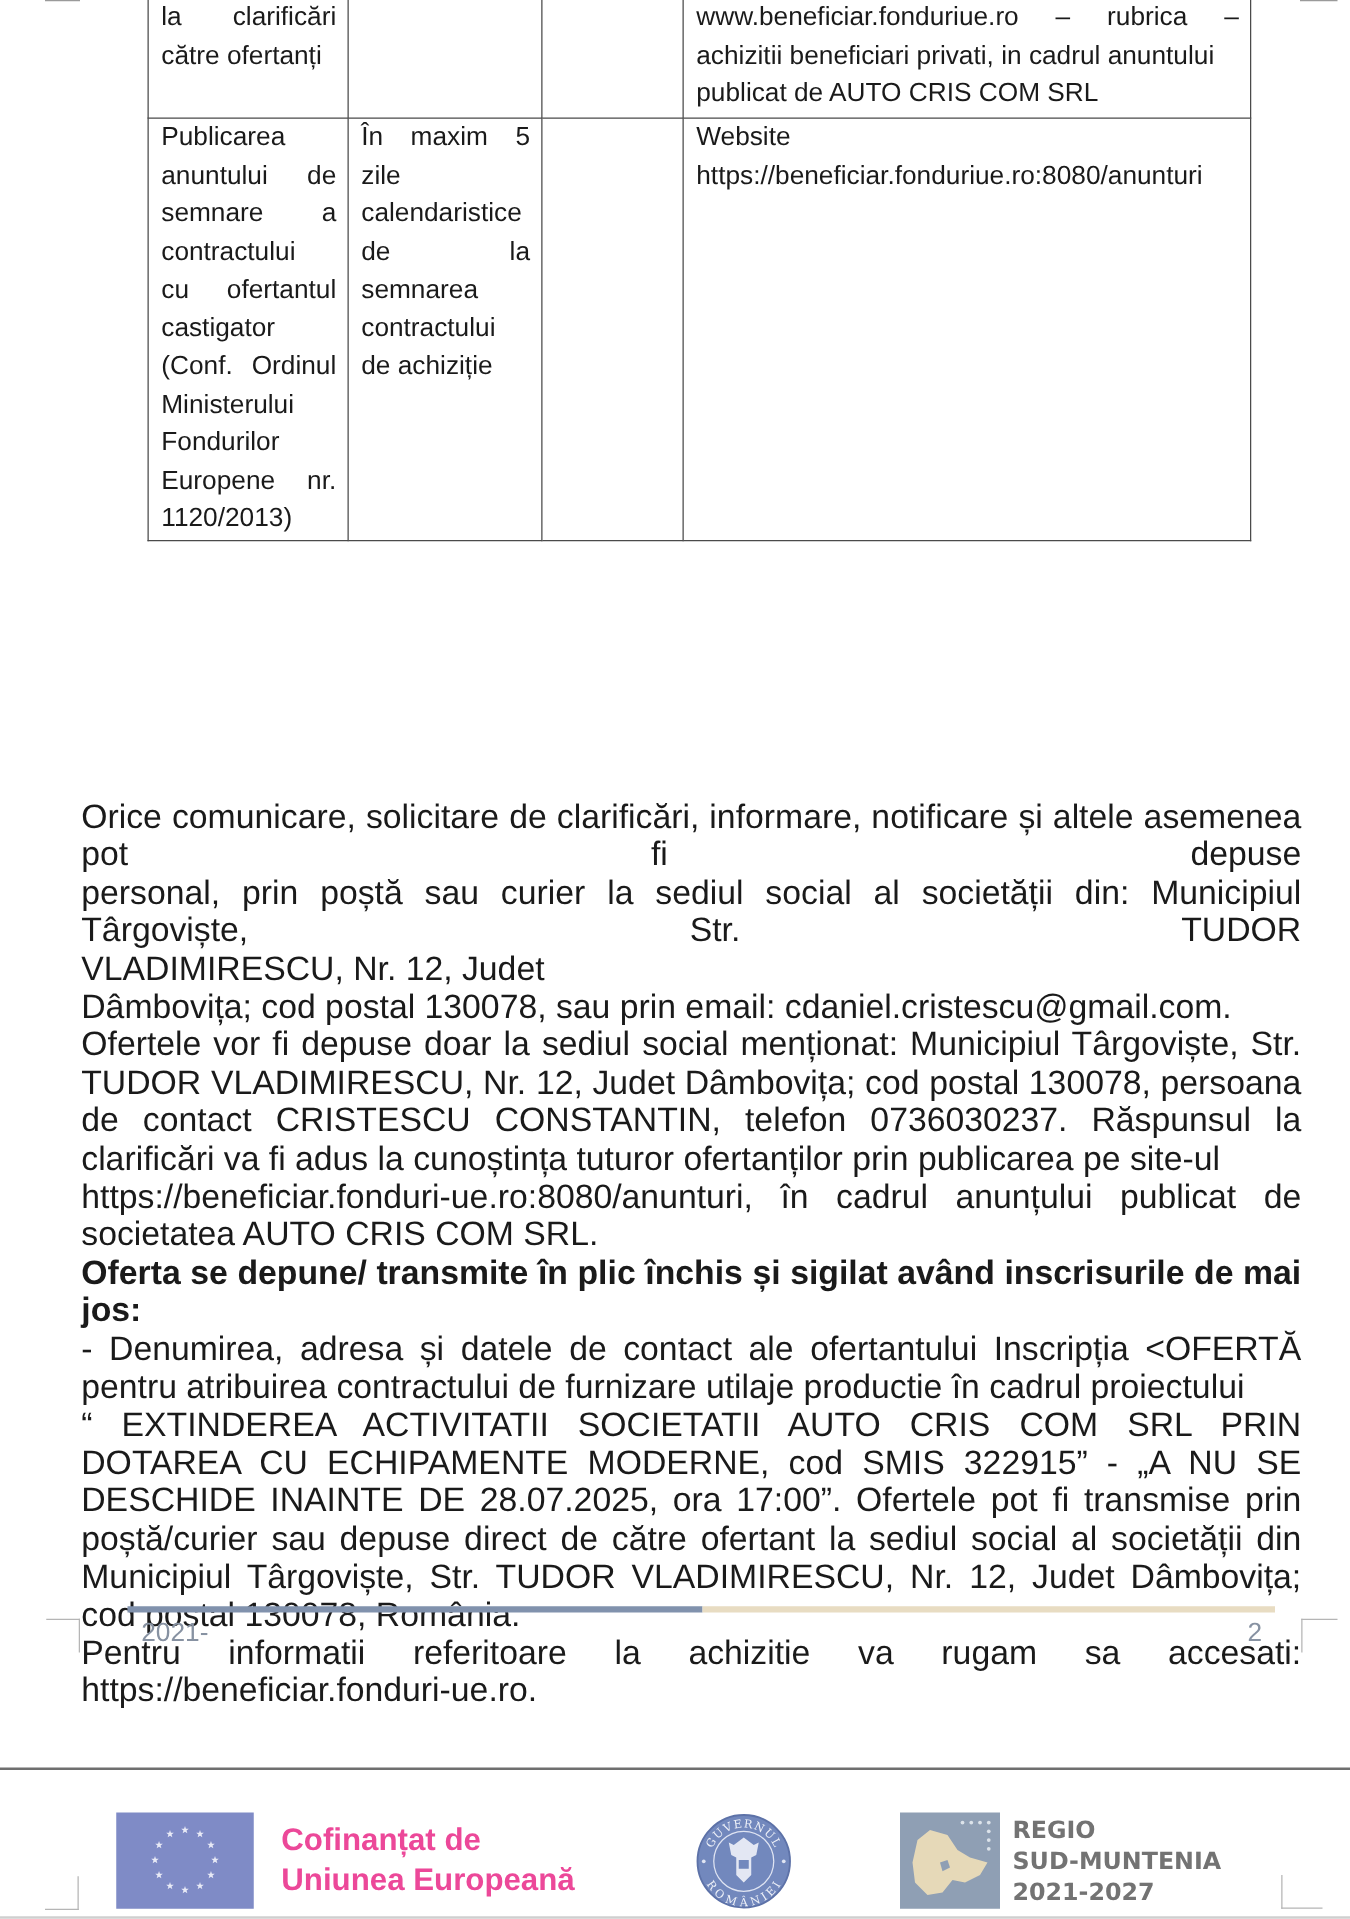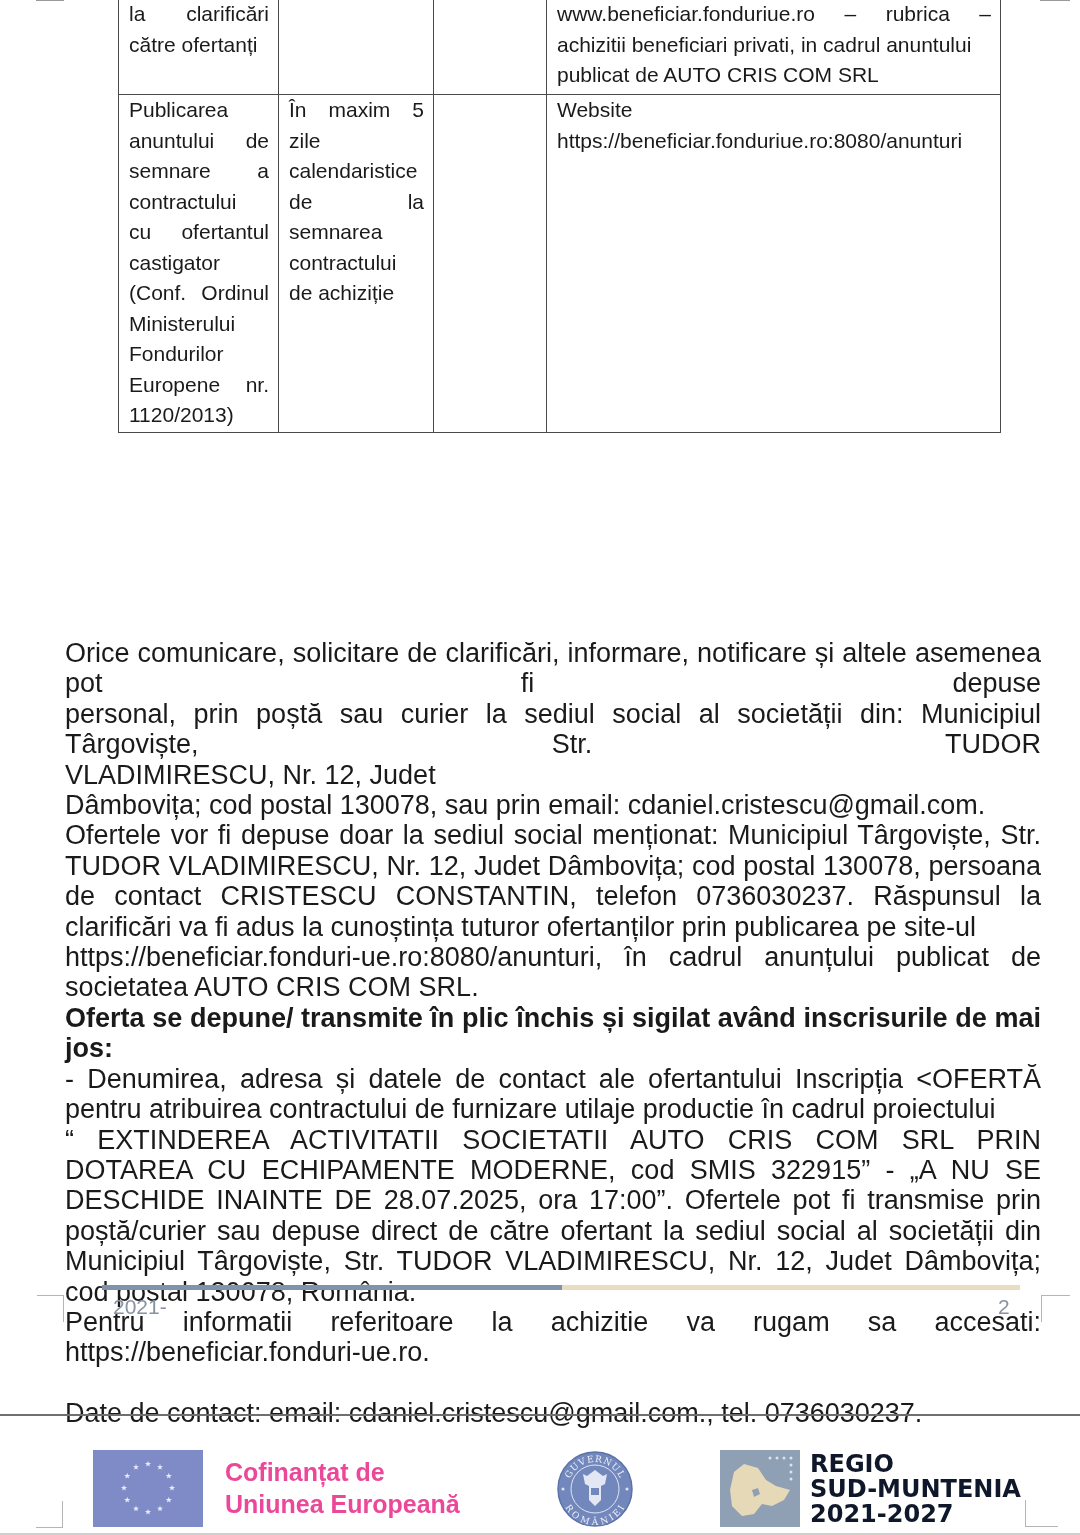--- a/index.html
+++ b/index.html
@@ -44,21 +44,21 @@
 
   .page-divider { position: absolute; left: 0; top: 1414px; width: 1080px; height: 2px; background: #6f6f6f; }
   .bottom-line { position: absolute; left: 0; top: 1533px; width: 1080px; height: 2px; background: #cfcfcf; }
   .corner-bl { position: absolute; left: 36px; top: 1501px; width: 26px; height: 26px; border-right: 1.5px solid #b5b5b5; border-bottom: 1.5px solid #b5b5b5; }
   .corner-br { position: absolute; left: 1025px; top: 1500px; width: 32px; height: 26px; border-left: 1.5px solid #b5b5b5; border-bottom: 1.5px solid #b5b5b5; }
 
   .eu-flag { position: absolute; left: 93px; top: 1450px; width: 110px; height: 77px; background: #7f8bc6; }
   .eu-text { position: absolute; left: 225px; top: 1456px; font-size: 25px; line-height: 32px; font-weight: bold; color: #ec4899; }
   .gov-seal { position: absolute; left: 556px; top: 1450px; width: 78px; height: 78px; }
   .regio-box { position: absolute; left: 720px; top: 1450px; width: 80px; height: 77px; background: #8f9fb4; }
-  .regio-text { position: absolute; left: 810px; top: 1452px; font-size: 24px; line-height: 25px; font-weight: bold; color: #0f172a; font-family: "DejaVu Sans", sans-serif; }
+  .regio-text { position: absolute; left: 810px; top: 1452px; font-size: 19px; line-height: 25px; font-weight: bold; color: #737373; font-family: "DejaVu Sans", sans-serif; }
 </style>
 </head>
 <body>
 
 <div class="top-marks">
   <div class="m1"></div>
   <div class="m2"></div>
 </div>
 
 <table class="schedule">
@@ -113,21 +113,20 @@
   <p class="just">personal, prin poștă sau curier la sediul social al societății din: Municipiul Târgoviște, Str. TUDOR</p>
   <p>VLADIMIRESCU, Nr. 12, Judet</p>
   <p>Dâmbovița;  cod  postal 130078, sau prin email:  cdaniel.cristescu@gmail.com.</p>
   <p>Ofertele vor fi depuse doar la sediul social menționat: Municipiul Târgoviște, Str. TUDOR VLADIMIRESCU, Nr. 12, Judet Dâmbovița;  cod  postal 130078, persoana de contact CRISTESCU CONSTANTIN, telefon 0736030237. Răspunsul la clarificări va fi adus la cunoștința tuturor ofertanților prin publicarea pe site-ul</p>
   <p>https://beneficiar.fonduri-ue.ro:8080/anunturi, în cadrul anunțului publicat de societatea AUTO CRIS COM SRL.</p>
   <p class="bold">Oferta se depune/ transmite în plic închis și sigilat având inscrisurile de mai jos:</p>
   <p>- Denumirea, adresa și datele de contact ale ofertantului Inscripția &lt;OFERTĂ pentru atribuirea contractului de furnizare utilaje productie în cadrul proiectului</p>
   <p>“ EXTINDEREA ACTIVITATII SOCIETATII AUTO CRIS COM SRL PRIN DOTAREA CU ECHIPAMENTE MODERNE, cod SMIS 322915” - „A NU SE DESCHIDE INAINTE DE 28.07.2025, ora 17:00”. Ofertele pot fi transmise prin poștă/curier sau depuse direct de către ofertant la sediul social al societății din Municipiul Târgoviște, Str. TUDOR VLADIMIRESCU, Nr. 12, Judet Dâmbovița;  cod  postal 130078, România.</p>
   <p>Pentru informatii referitoare la achizitie va rugam sa accesati: https://beneficiar.fonduri-ue.ro.</p>
   <div class="gap"></div>
-  <p>Date de contact: email: cdaniel.cristescu@gmail.com., tel. 0736030237.</p>
 </div>
 
 <div class="footer-bar">
   <div class="blue"></div>
   <div class="beige"></div>
 </div>
 <div class="corner-tl"></div>
 <div class="corner-tr"></div>
 <div class="footer-year">2021-</div>
 <div class="footer-page">2</div>

